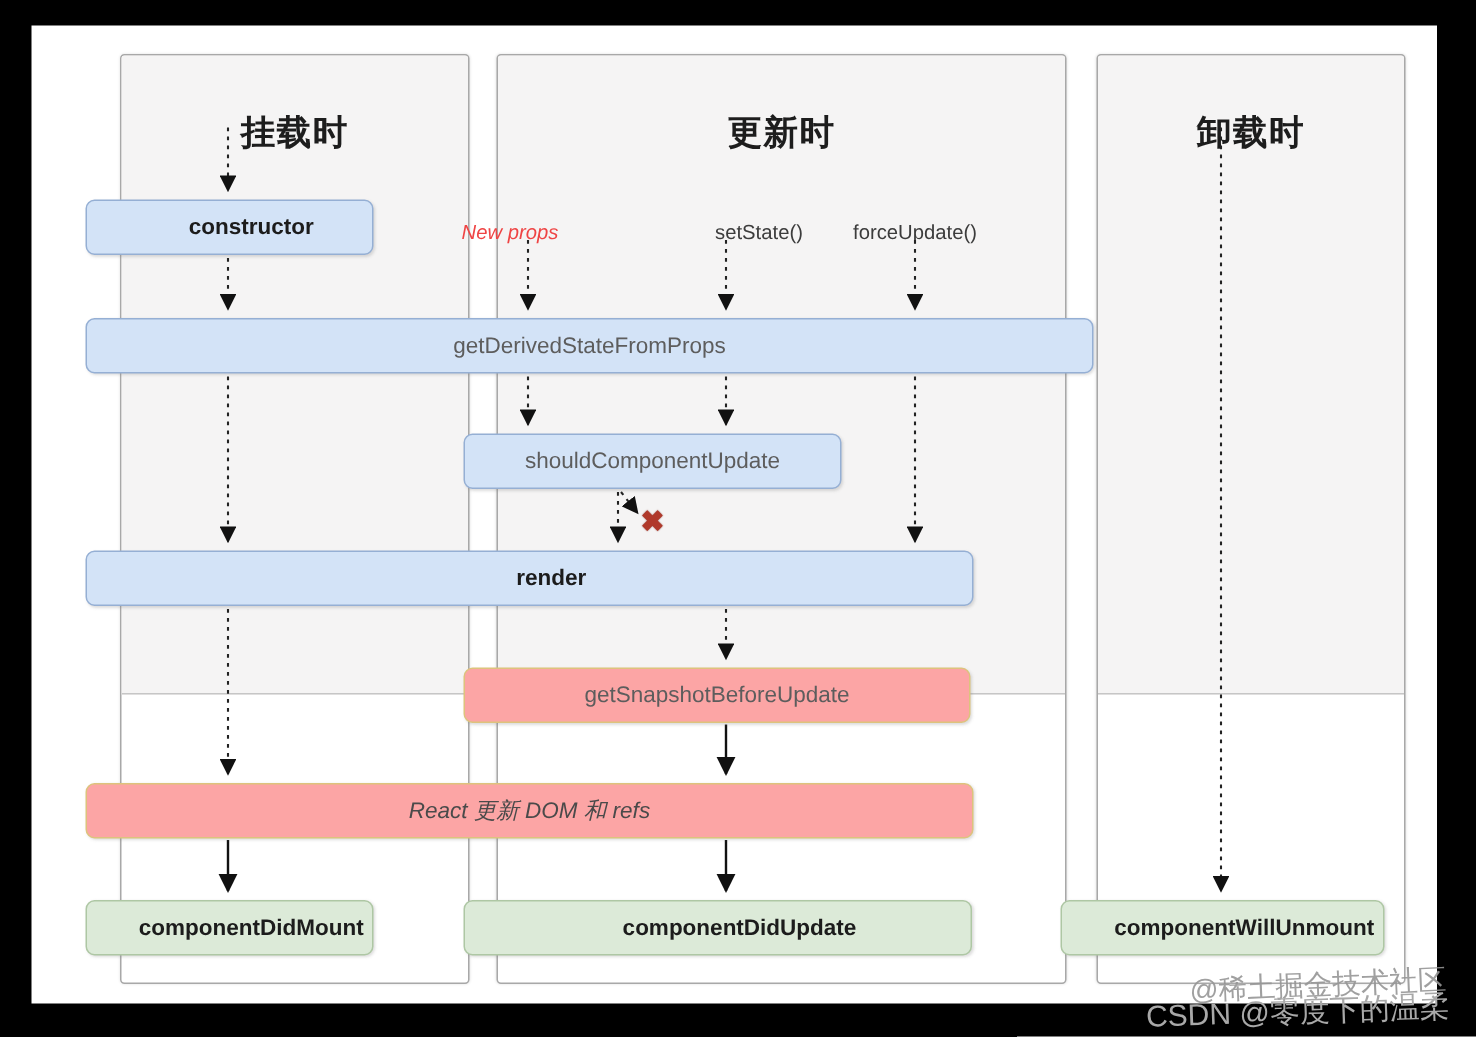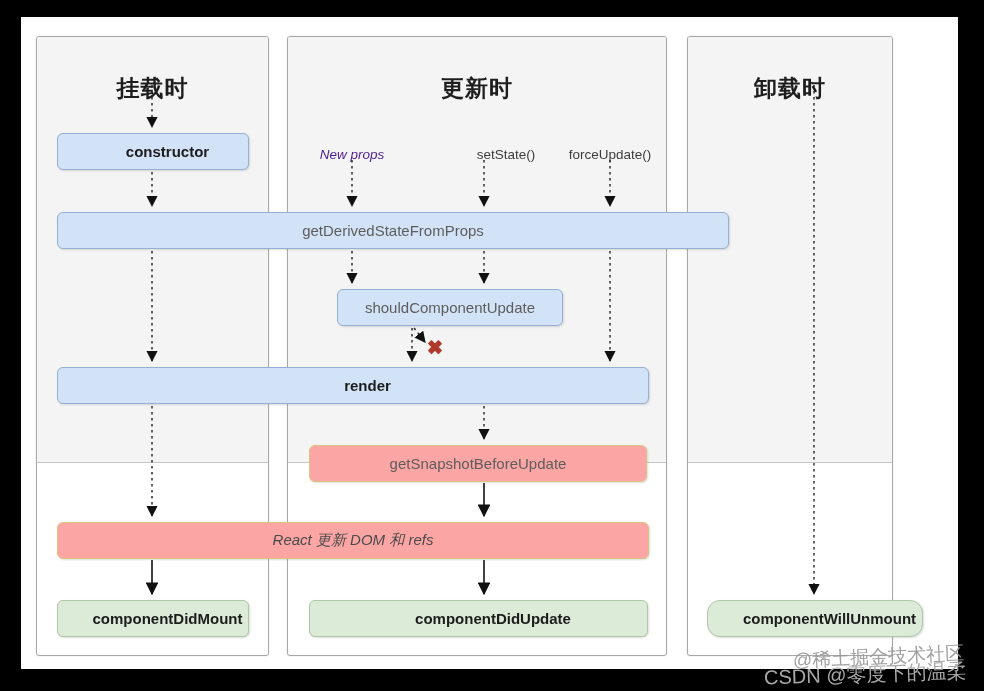--- a/index.html
+++ b/index.html
@@ -16,20 +16,21 @@
     width: 937px; height: 652px;
     background: #ffffff;
   }
   .panel {
     position: absolute;
     border: 1px solid #a8a8a8;
     border-radius: 3px;
     background: #ffffff;
     overflow: hidden;
     box-shadow: 0 0 2px rgba(0,0,0,0.12);
+    margin-left: 44px;
   }
   .panel-top {
     position: absolute;
     left: 0; top: 0; width: 100%;
     height: 426px;
     background: #f5f4f4;
     border-bottom: 1px solid #c6c6c6;
   }
   .panel-1 { left: 15px;  top: 19px; width: 233px; height: 620px; }
   .panel-2 { left: 266px; top: 19px; width: 380px; height: 620px; }
@@ -54,37 +55,37 @@
   }
   .node.blue   { background: #d3e3f7; border: 1px solid #95afd4; }
   .node.yellow { background: #fca5a5; border: 1px solid #ddc37d; }
   .node.green  { background: #dcead8; border: 1px solid #aec7a4; }
   .node.bold   { font-weight: bold; color: #1c1c1c; padding-left: 29px; }
   .node.gray   { color: #5d5d5d; }
   .node.italic { font-style: italic; color: #4a4a4a; }
 
   .n-constructor  { left: 36px;  top: 116px; width: 192px; height: 37px; }
   .n-gdsfp        { left: 36px;  top: 195px; width: 672px; height: 37px; }
-  .n-scu          { left: 288px; top: 272px; width: 226px; height: 37px; margin-left: 28px; }
+  .n-scu          { left: 288px; top: 272px; width: 252px; height: 37px; }
   .n-render       { left: 36px;  top: 350px; width: 592px; height: 37px; }
   .n-gsbu         { left: 288px; top: 428px; width: 338px; height: 37px; }
   .n-reactupd     { left: 36px;  top: 505px; width: 592px; height: 37px; }
   .n-didmount     { left: 36px;  top: 583px; width: 192px; height: 37px; }
   .n-didupdate    { left: 288px; top: 583px; width: 339px; height: 37px; }
-  .n-willunmount  { left: 686px; top: 583px; width: 216px; height: 37px; border-radius: 13px; }
+  .n-willunmount  { left: 686px; top: 583px; width: 216px; height: 37px; }
 
   .trigger {
     position: absolute;
     top: 130px;
     transform: translateX(-50%);
     font-size: 13.5px;
     color: #3c3c3c;
     white-space: nowrap;
   }
-  .t-newprops    { left: 331px; font-style: italic; color: #4c1d95; }
+  .t-newprops    { left: 319px; font-style: italic; color: #ef4444; }
   .t-setstate    { left: 485px; }
   .t-forceupdate { left: 589px; }
 
   .arrows {
     position: absolute;
     left: 0; top: 0; width: 937px; height: 652px;
     pointer-events: none;
   }
   .x-mark {
     position: absolute;

